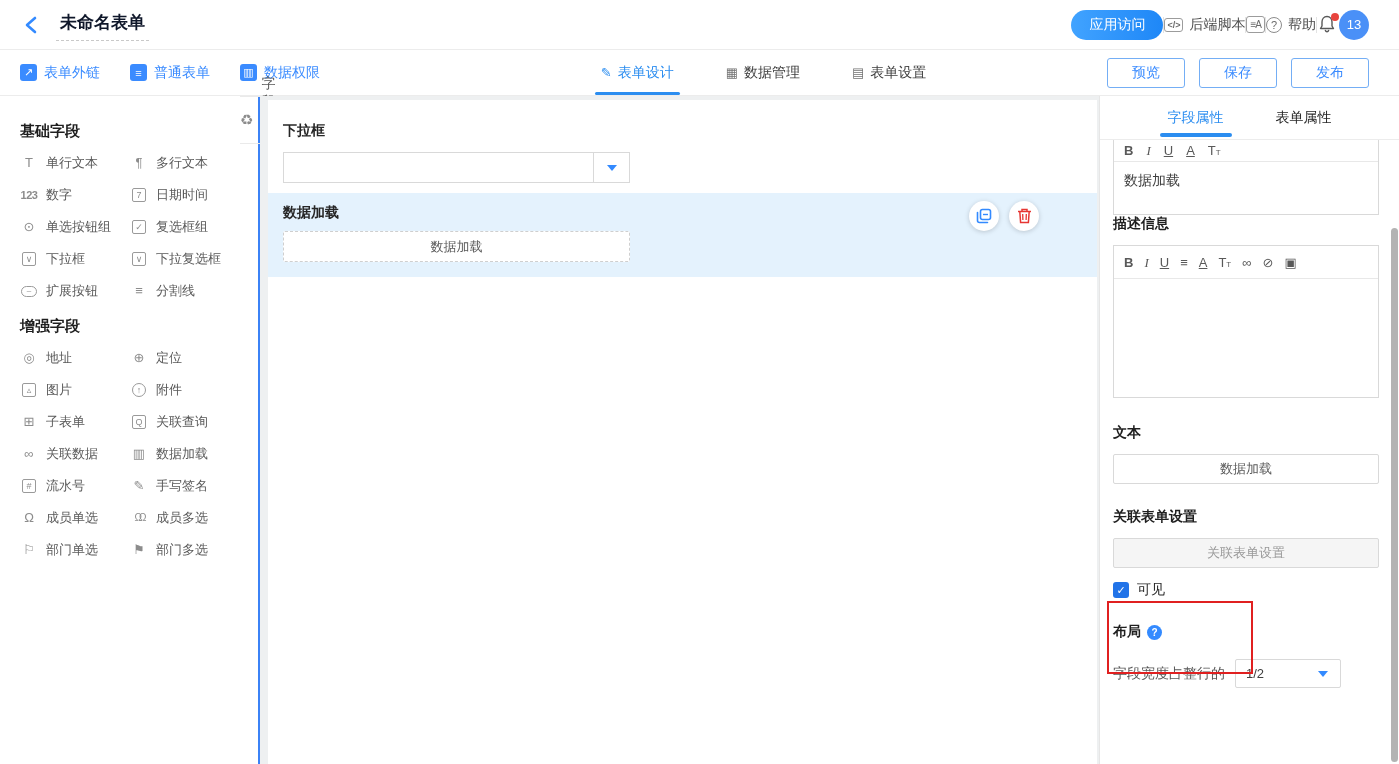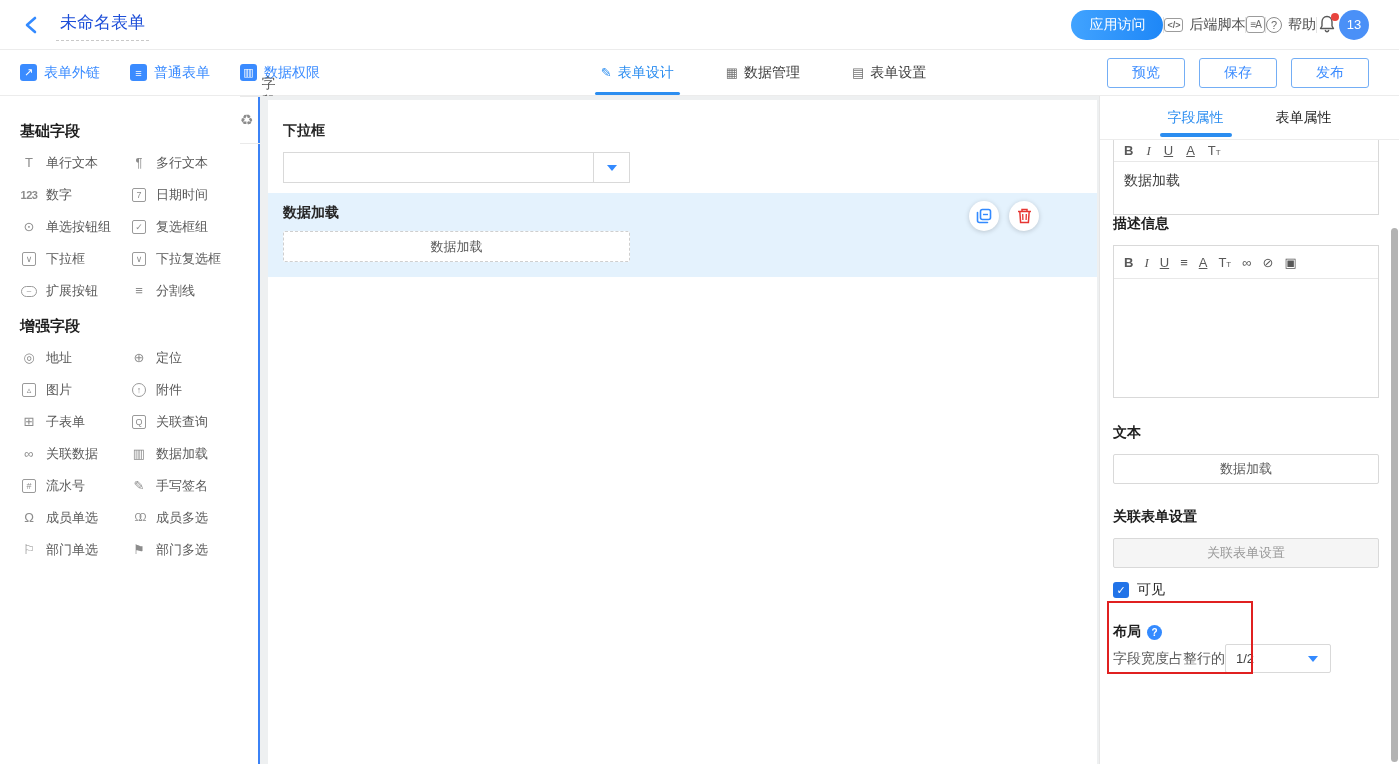--- a/index.html
+++ b/index.html
@@ -4,21 +4,21 @@
 <style>
   * { margin:0; padding:0; box-sizing:border-box; }
   html,body { width:1399px; height:764px; overflow:hidden; background:#fff;
               font-family:"Liberation Sans","DejaVu Sans",sans-serif; color:#262626; }
 
   
   .topbar { height:50px; background:#fff; border-bottom:1px solid #ececec;
             display:flex; align-items:center; justify-content:space-between; padding:0 30px 0 20px; }
   .tb-left { display:flex; align-items:center; gap:14px; }
   .back-btn { width:22px; height:22px; display:flex; align-items:center; justify-content:center; cursor:pointer; }
-  .form-title { font-size:17px; font-weight:normal; color:#1d4ed8; padding:2px 4px 6px 4px;
+  .form-title { font-size:17px; font-weight:bold; color:#0f172a; padding:2px 4px 6px 4px;
                 border-bottom:1px dashed #c9c9c9; }
   .tb-right { display:flex; align-items:center; }
   .pill-btn { background:linear-gradient(90deg,#41a3ff,#1e87f7); color:#fff; border:none;
               font-size:14px; padding:6px 18px; border-radius:16px; cursor:pointer; }
   .vsep { width:1px; height:16px; background:#e3e3e3; }
   .h-item { display:flex; align-items:center; gap:6px; font-size:14px; color:#4d4d4d; cursor:pointer; }
   .code-ic { font-size:9px; color:#6b6b6b; border:1px solid #9c9c9c; border-radius:3px; padding:1px 2px; font-weight:bold; }
   .trans-ic { font-size:10px; color:#6b6b6b; border:1px solid #9c9c9c; border-radius:3px; padding:2px 3px; letter-spacing:-1px; }
   .q-ic { width:16px; height:16px; border:1px solid #8c8c8c; border-radius:50%; font-size:11px;
           display:flex; align-items:center; justify-content:center; color:#6b6b6b; }
@@ -115,21 +115,21 @@
              justify-content:center; font-size:13px; color:#595959; background:#fff; }
   .p-gray-btn { height:30px; background:#f5f5f5; border:1px solid #d9d9d9; border-radius:2px;
                 display:flex; align-items:center; justify-content:center; font-size:13px; color:#999;
                 cursor:pointer; }
   .chk-row { display:flex; align-items:center; gap:8px; margin-top:13px; }
   .chk-box { width:16px; height:16px; background:#2173e8; border-radius:3px; color:#fff; font-size:11px;
              display:flex; align-items:center; justify-content:center; cursor:pointer; }
   .chk-lb { font-size:14px; color:#262626; }
   .help-circle { width:15px; height:15px; background:#338aff; border-radius:50%; color:#fff; font-size:10px;
                  display:inline-flex; align-items:center; justify-content:center; margin-left:6px; cursor:pointer; }
-  .layout-row { display:flex; align-items:center; margin-top:3px; }
+  .layout-row { display:flex; align-items:center; gap:10px; margin-top:18px; }
   .layout-lb { font-size:14px; color:#595959; }
   .p-select { width:106px; height:29px; border:1px solid #d9d9d9; border-radius:2px; display:flex;
               align-items:center; padding-left:10px; font-size:13px; color:#404040; cursor:pointer;
               justify-content:space-between; }
   .p-select .tri-down { margin:5px 12px 0 0; }
   .red-rect { position:absolute; left:7px; top:505px; width:146px; height:73px;
               border:2px solid #e02020; pointer-events:none; }
   .p-scrollbar { position:absolute; right:1px; top:132px; width:7px; height:534px;
                  background:#b3b3b3; border-radius:4px; cursor:pointer; }
   .mt30{} .mt26{margin-top:26px} .mt24{margin-top:24px} .mt12{margin-top:12px}

